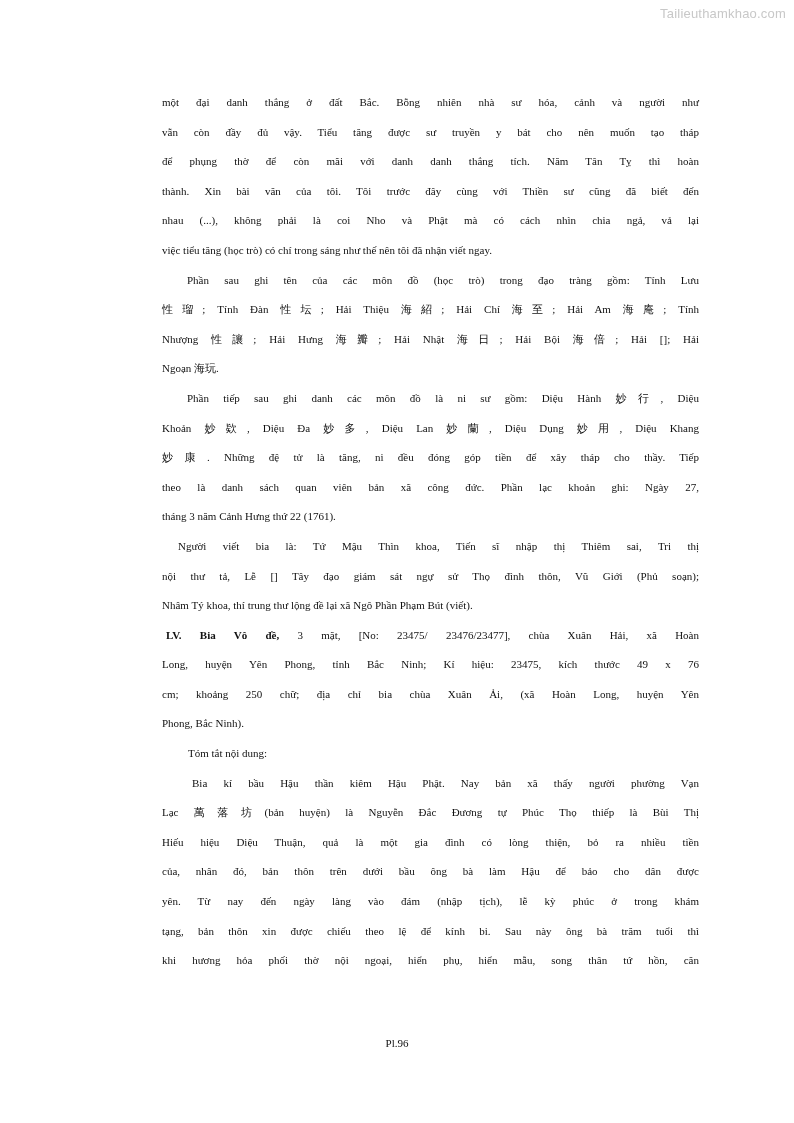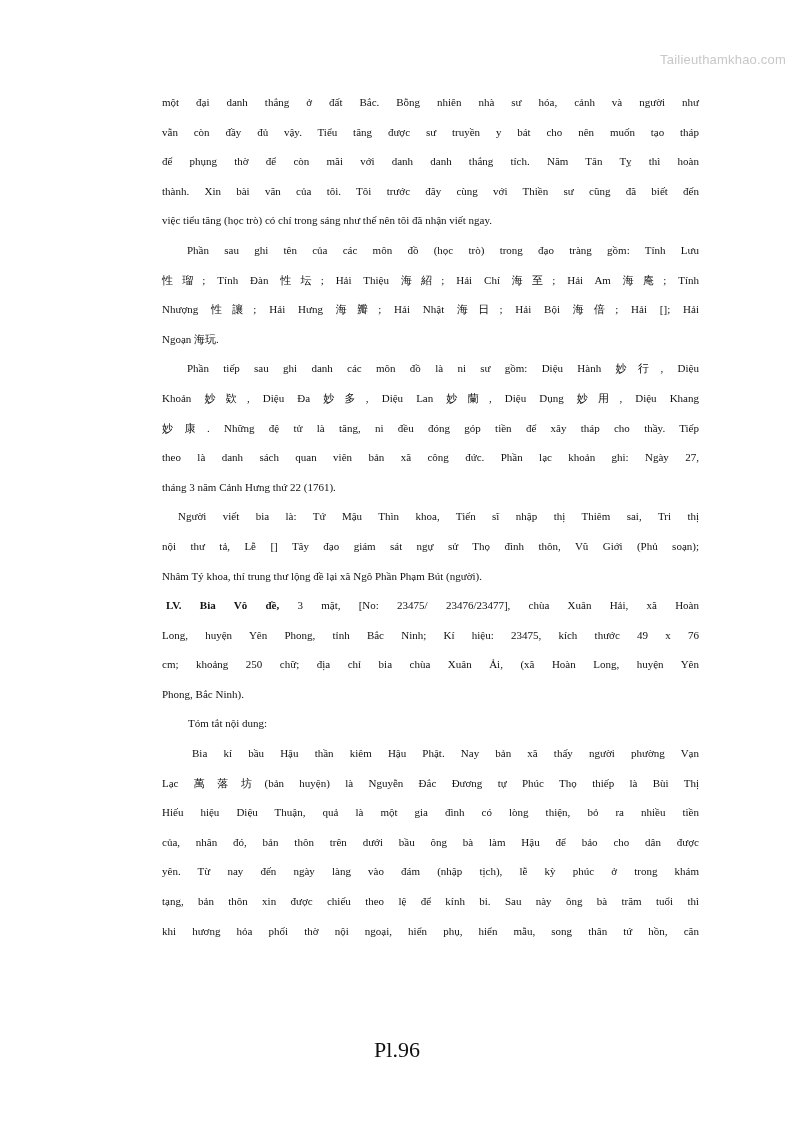--- a/index.html
+++ b/index.html
@@ -16,21 +16,20 @@
       color: #111111;
     }
     .watermark {
       position: absolute;
       top: 6px;
       right: 8px;
       font-family: "Liberation Sans", "DejaVu Sans", sans-serif;
       font-size: 13px;
       color: #c8c8c8;
       letter-spacing: 0.2px;
-      margin-top: 46px;
     }
     .page-body {
       position: absolute;
       left: 162px;
       top: 88px;
       width: 537px;
       font-size: 11px;
       line-height: 29.6px;
     }
     .para {
@@ -38,21 +37,21 @@
       text-align: justify;
       text-align-last: left;
     }
     .bold { font-weight: bold; }
     .footer {
       position: absolute;
       top: 1037px;
       left: 0;
       width: 794px;
       text-align: center;
-      font-size: 22px;
+      font-size: 11px;
     }
     .fixed-line {
       display: block;
       text-align: justify;
       text-align-last: justify;
     }
     .last-line {
       display: block;
       text-align: right;
     }
@@ -62,20 +61,21 @@
 
 <div class="watermark">Tailieuthamkhao.com</div>
 
 <div class="page-body">
 
   <p class="para">
     <span class="fixed-line">một đại danh thắng ở đất Bắc. Bỗng nhiên nhà sư hóa, cảnh và người như</span>
     <span class="fixed-line">vẫn còn đầy đủ vậy. Tiểu tăng được sư truyền y bát cho nên muốn tạo tháp</span>
     <span class="fixed-line">để phụng thờ để còn mãi với danh danh thắng tích. Năm Tân Tỵ thì hoàn</span>
     <span class="fixed-line">thành. Xin bài văn của tôi. Tôi trước đây cùng với Thiền sư cũng đã biết đến</span>
+    <span class="fixed-line">nhau (...), không phải là coi Nho và Phật mà có cách nhìn chia ngả, vả lại</span>
     <span class="last-line">việc tiểu tăng (học trò) có chí trong sáng như thế nên tôi đã nhận viết ngay.</span>
   </p>
 
   <p class="para">
     <span class="fixed-line" style="padding-left:25px">Phần sau ghi tên của các môn đồ (học trò) trong đạo tràng gồm: Tính Lưu</span>
     <span class="fixed-line">性瑠; Tính Đàn 性坛;  Hải Thiệu 海紹; Hải Chí 海至; Hải Am 海庵; Tính</span>
     <span class="fixed-line">Nhượng 性讓; Hải Hưng 海瓣; Hải Nhật 海日;  Hải Bội 海倍; Hải []; Hải</span>
     <span class="last-line">Ngoạn 海玩.</span>
   </p>
 
@@ -83,21 +83,21 @@
     <span class="fixed-line" style="padding-left:25px">Phần tiếp sau ghi danh các môn đồ là ni sư gồm: Diệu Hành  妙行, Diệu</span>
     <span class="fixed-line">Khoản 妙欵, Diệu Đa 妙多, Diệu Lan 妙蘭, Diệu Dụng 妙用, Diệu Khang</span>
     <span class="fixed-line">妙康.  Những đệ tử là tăng, ni đều đóng góp tiền để xây tháp cho thầy. Tiếp</span>
     <span class="fixed-line">theo là danh sách quan viên bản xã công đức. Phần lạc khoản ghi: Ngày 27,</span>
     <span class="last-line">tháng 3 năm  Cảnh Hưng thứ 22 (1761).</span>
   </p>
 
   <p class="para">
     <span class="fixed-line" style="padding-left:16px">Người viết bia là: Tứ Mậu Thìn khoa, Tiến sĩ nhập thị Thiêm sai, Tri thị</span>
     <span class="fixed-line">nội thư tả, Lễ [] Tây đạo giám sát ngự sử Thọ đình thôn, Vũ Giới (Phủ soạn);</span>
-    <span class="last-line">Nhâm Tý khoa, thí trung thư lộng đề lại xã Ngô Phần Phạm Bút (người).</span>
+    <span class="last-line">Nhâm Tý khoa, thí trung thư lộng đề lại xã Ngô Phần Phạm Bút (viết).</span>
   </p>
 
   <p class="para">
     <span class="fixed-line" style="padding-left:4px"><span class="bold">LV. Bia Vô đề,</span><span> 3 mặt, [No: 23475/ 23476/23477], chùa Xuân Hải, xã Hoàn</span></span>
     <span class="fixed-line">Long, huyện Yên Phong, tỉnh Bắc Ninh; Kí hiệu: 23475, kích thước 49 x 76</span>
     <span class="fixed-line">cm; khoảng 250 chữ; địa chỉ bia chùa Xuân Ải, (xã Hoàn Long, huyện Yên</span>
     <span class="last-line">Phong, Bắc Ninh).</span>
   </p>
 
   <p class="para">

